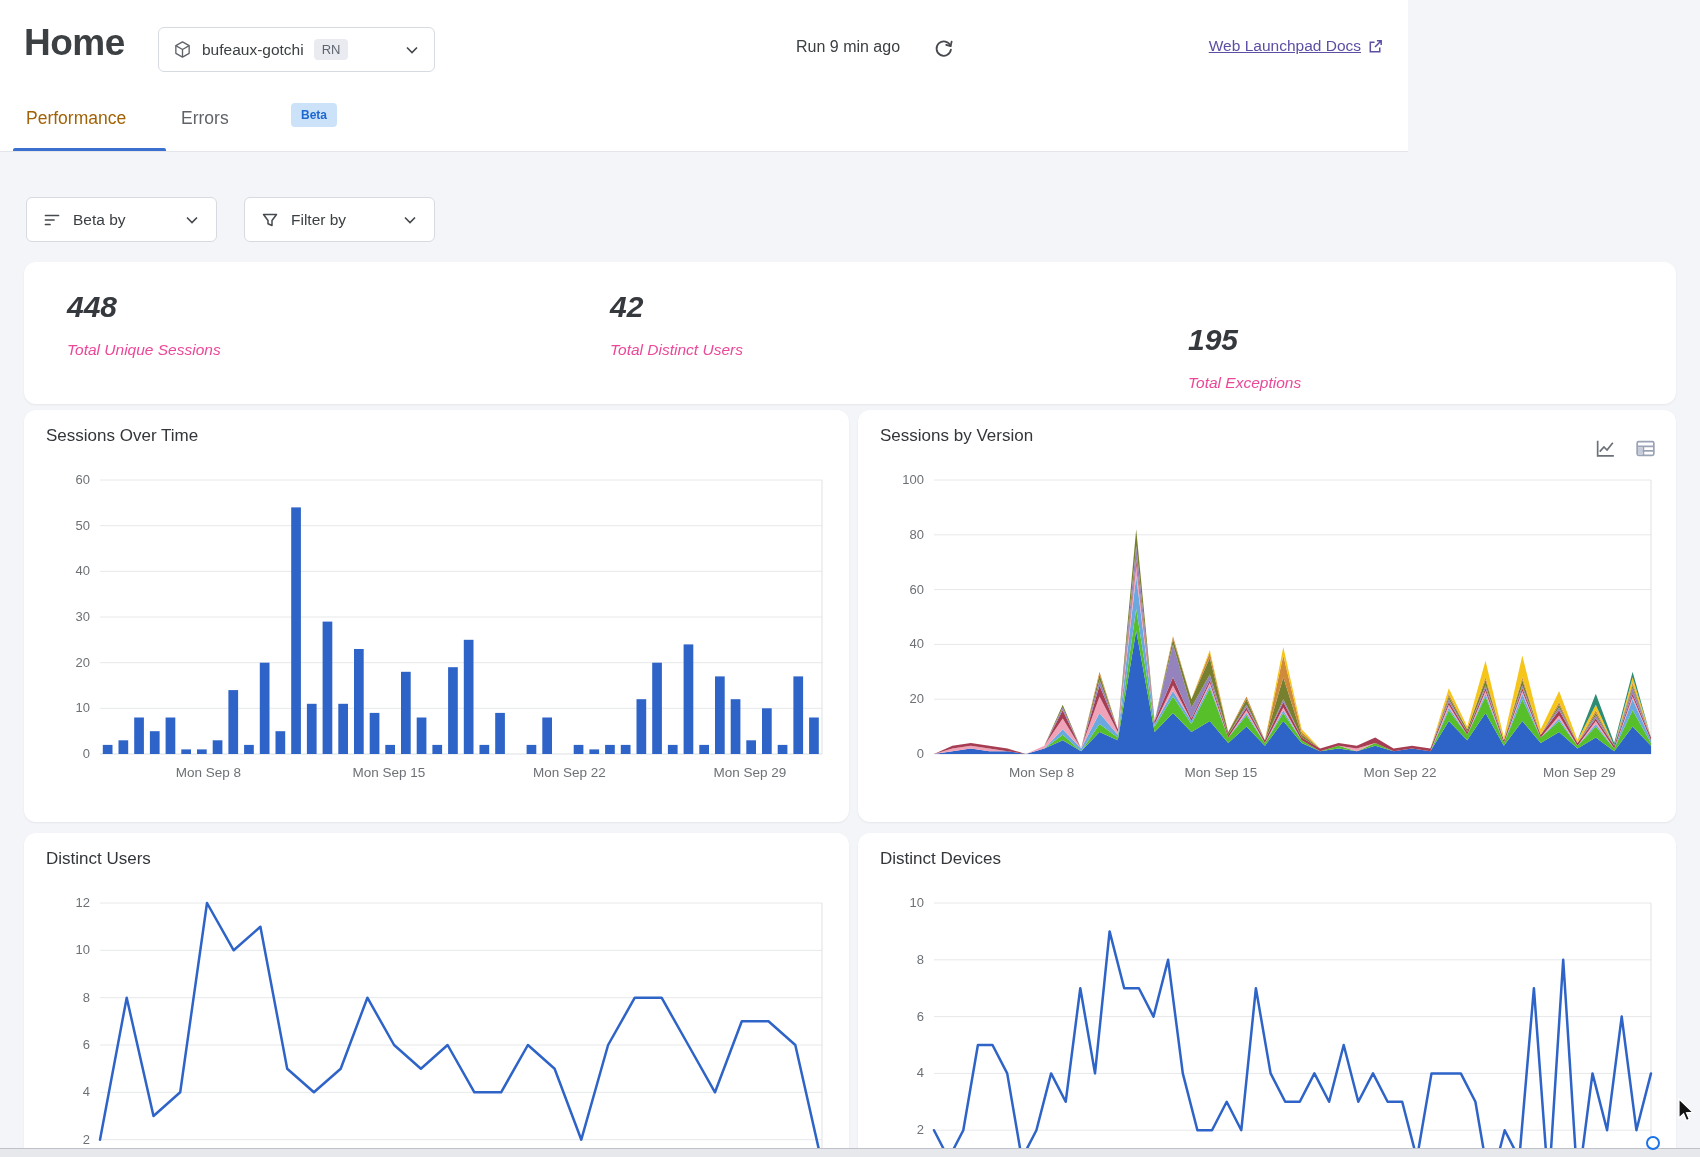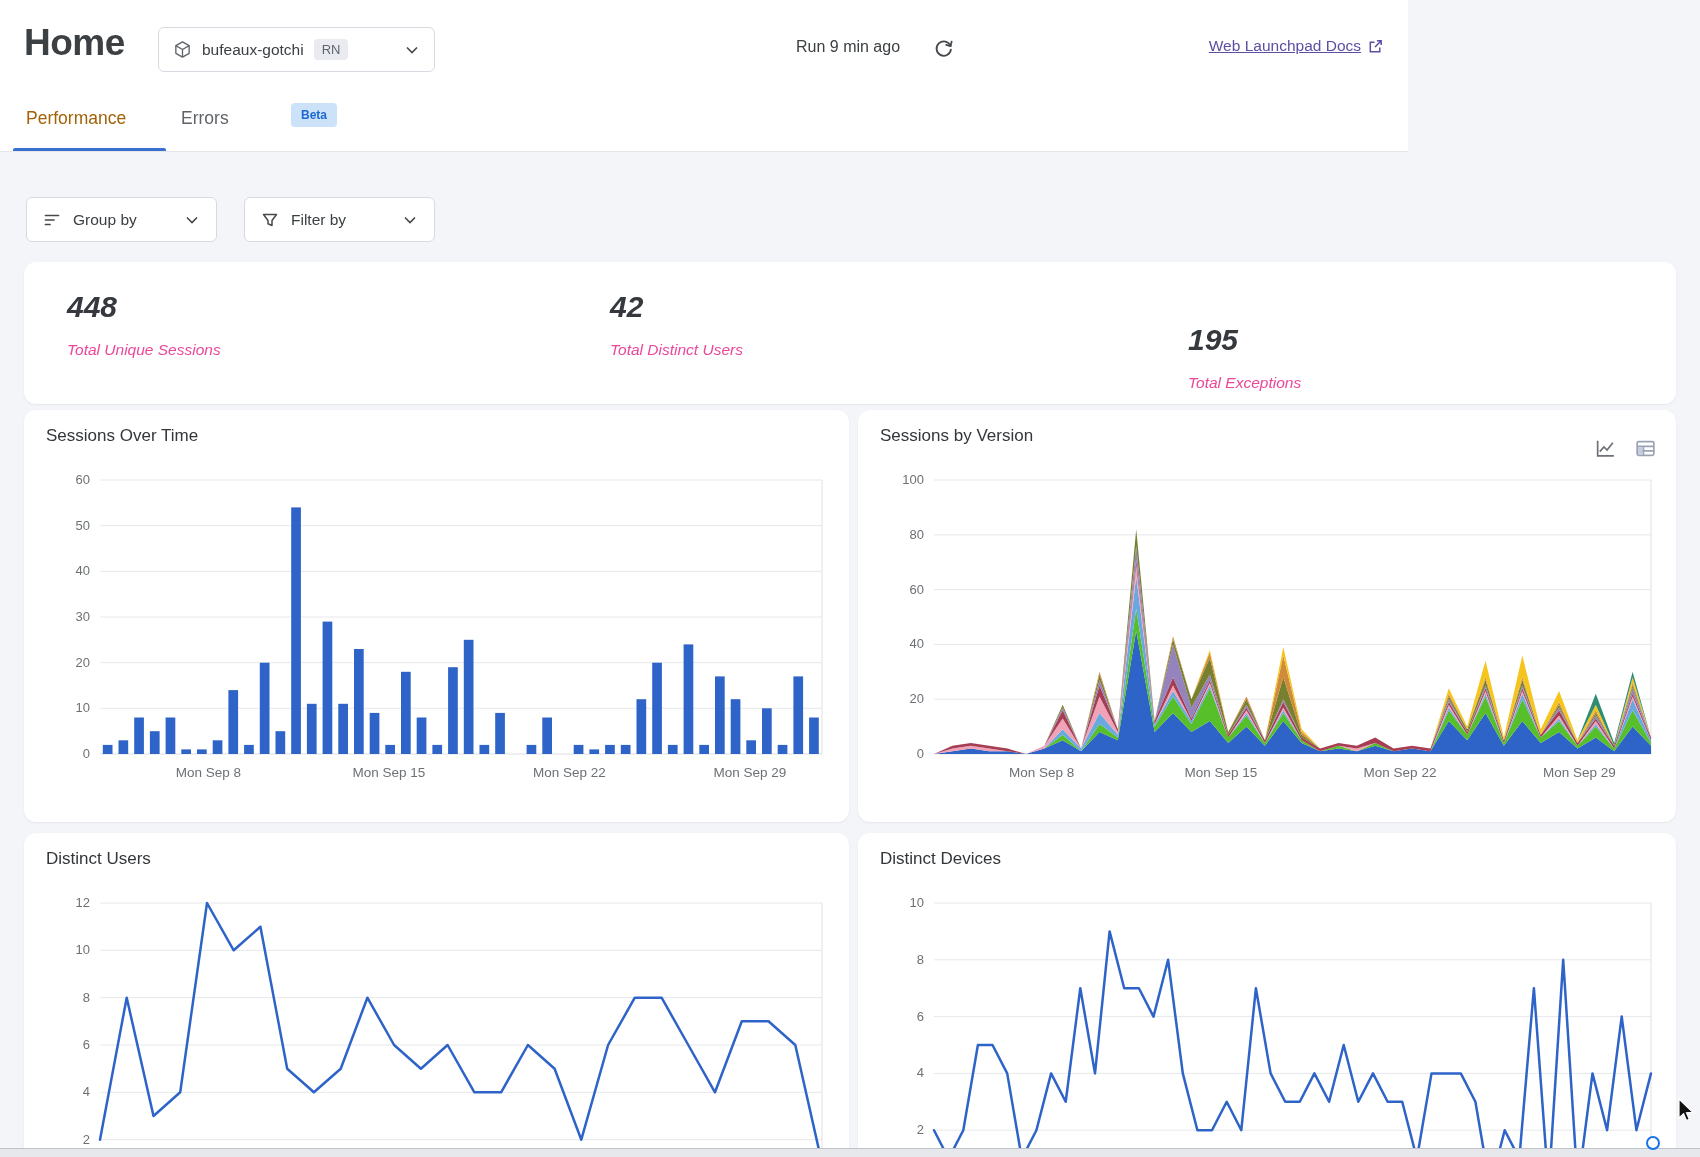--- a/index.html
+++ b/index.html
@@ -104,21 +104,21 @@
   <span class="badge-beta">Beta</span>
   <div class="tab-underline"></div>
 </div>
 
 <div class="ctrl-btn ctrl-group">
   <span style="display:flex">
     <svg width="18" height="18" viewBox="0 0 18 18">
         <path d="M2.5 4.5 H15.5 M2.5 9 H11 M2.5 13.5 H7" stroke="#46494d" stroke-width="1.7" stroke-linecap="round"></path>
       </svg>
   </span>
-  <span>Group by</span>
+  <span>Beta by</span>
   <span class="chev" style="display:flex">
     <svg width="16" height="16" viewBox="0 0 16 16">
         <path d="M3 5.5 L8 10.5 L13 5.5" fill="none" stroke="#44474b" stroke-width="1.6"></path>
       </svg>
   </span>
 </div>
 <div class="ctrl-btn ctrl-filter">
   <span style="display:flex">
     <svg width="18" height="18" viewBox="0 0 18 18">
         <path d="M2.5 3.5 H15.5 L11 9.5 V14.5 L7 12.7 V9.5 Z" fill="none" stroke="#46494d" stroke-width="1.5" stroke-linejoin="round"></path>

